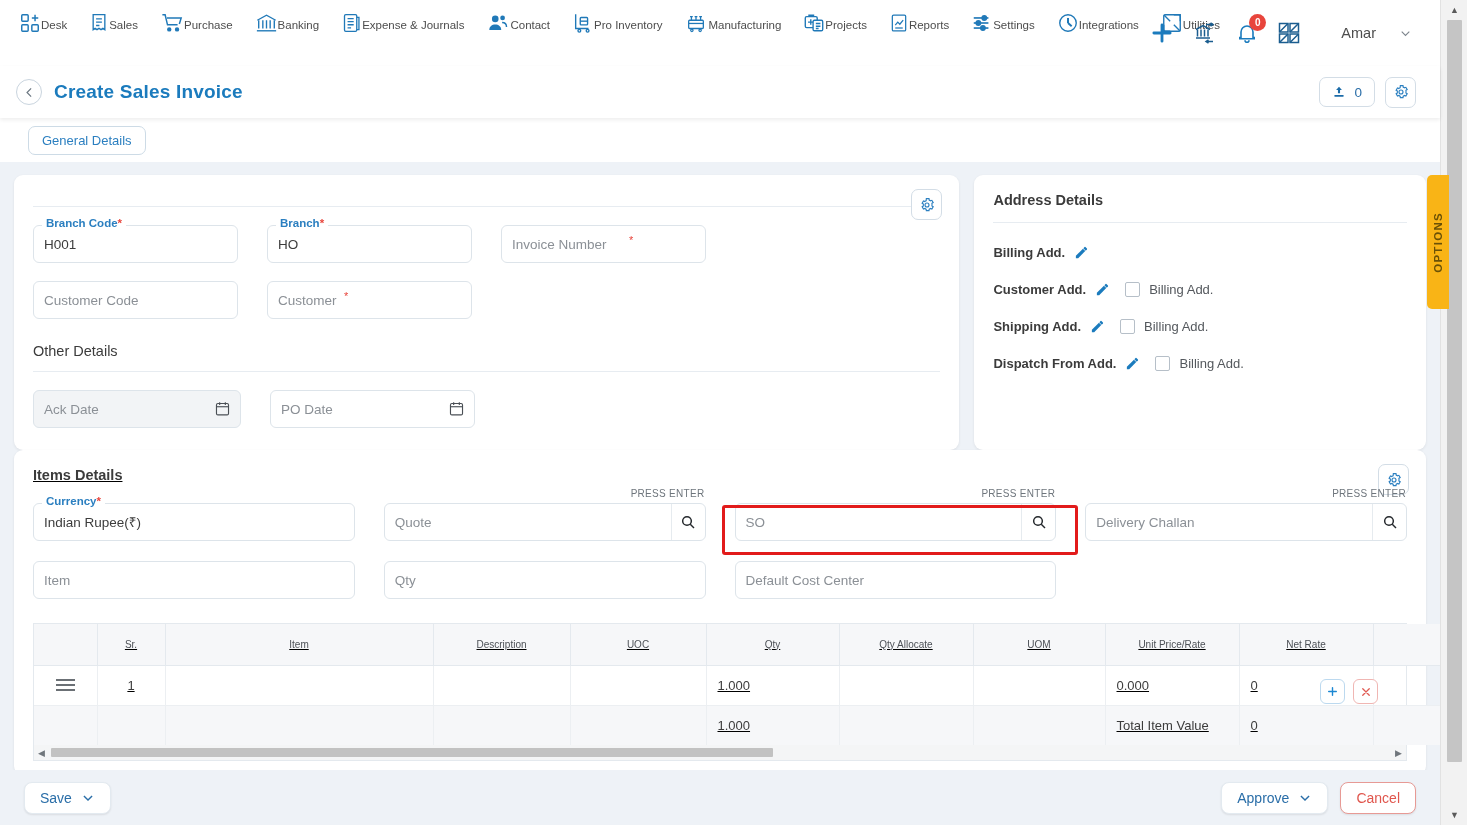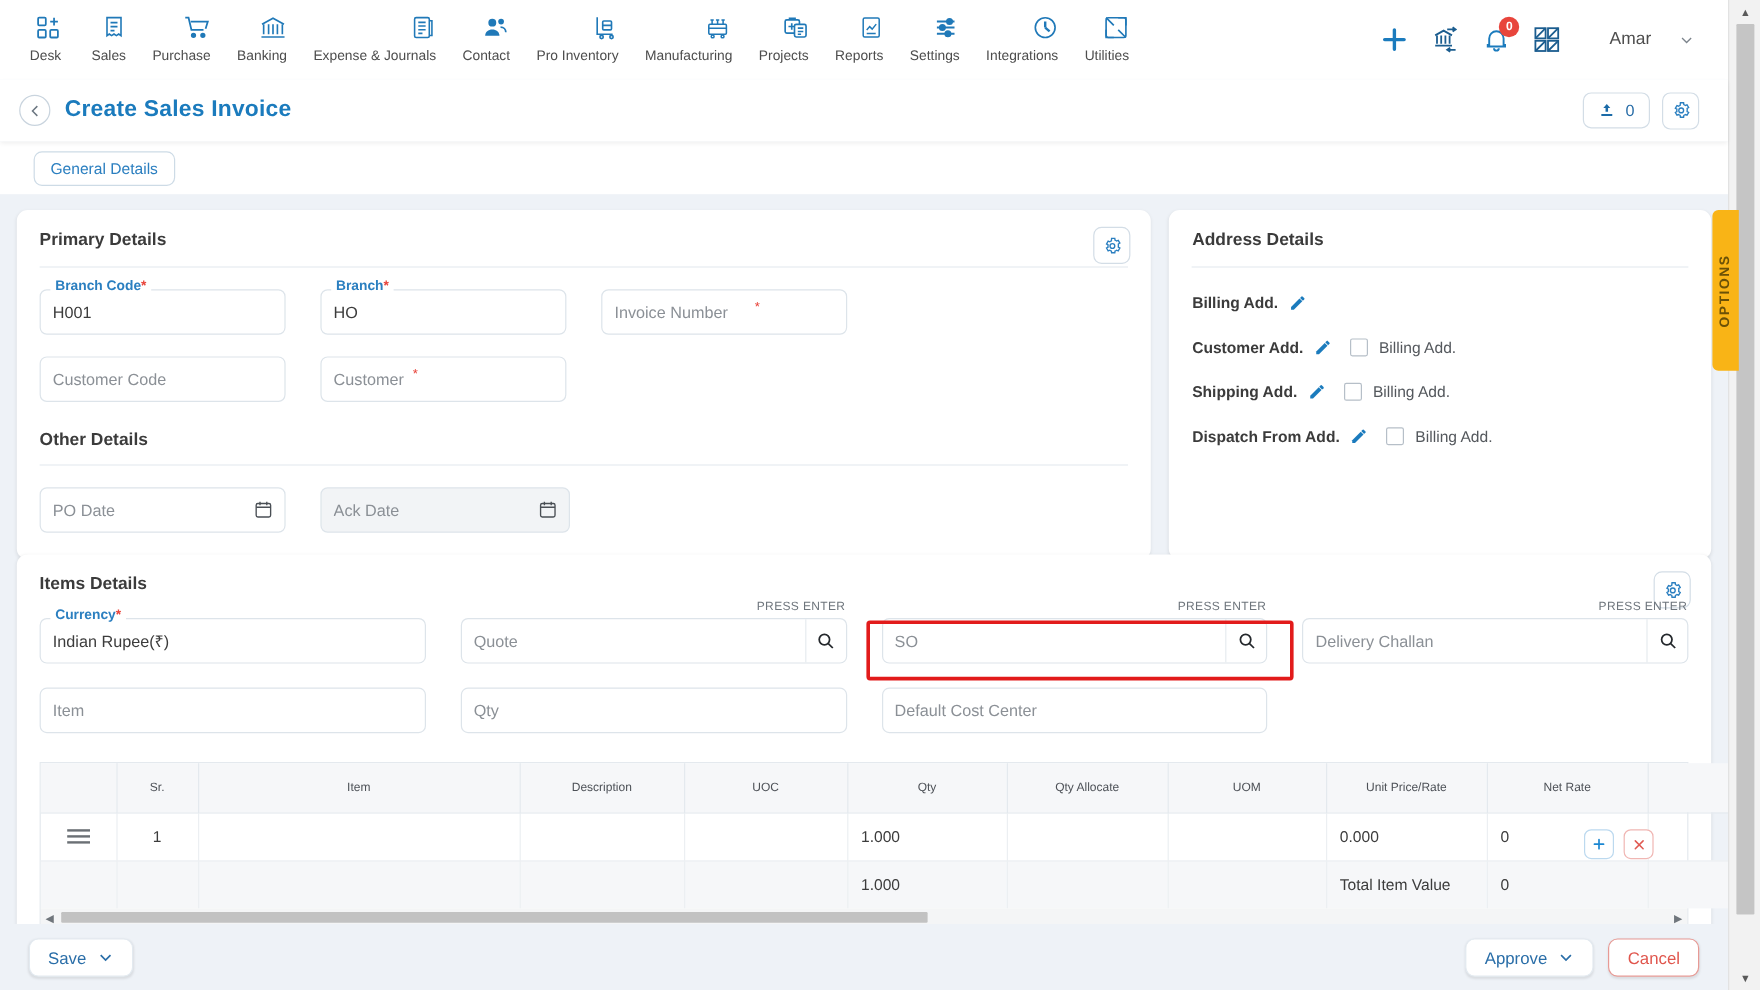--- a/index.html
+++ b/index.html
@@ -11,21 +11,21 @@
   }
   .app { position: relative; width: 1467px; height: 825px; }
 
   
   .topnav {
     position: absolute; top: 0; left: 0; width: 1440px; height: 66px;
     background: #ffffff; display: flex; align-items: flex-start;
     padding-left: 8px;
   }
   .navitem {
-    display: flex; flex-direction: column; align-items: flex-end;
+    display: flex; flex-direction: row; align-items: center;
     justify-content: flex-start; padding: 9px 11px 0 11px; cursor: pointer;
     min-width: 54px;
   }
   .navitem .ico { height: 27px; display: flex; align-items: center; justify-content: center; }
   .navitem .lbl { font-size: 11.5px; color: #4d4d4d; margin-top: 5px; white-space: nowrap; }
   .nav-right {
     position: absolute; right: 28px; top: 0; height: 66px;
     display: flex; align-items: center; gap: 18px;
   }
   .nav-right .ibtn { cursor: pointer; display: flex; align-items: center; position: relative; }
@@ -96,31 +96,31 @@
   .fld input.disabled { background: #f2f4f6; }
   .flabel {
     position: absolute; top: -8px; left: 9px; background: #fff; padding: 0 4px;
     font-size: 11.5px; font-weight: bold; color: #2b7fc0; white-space: nowrap;
   }
   .req { color: #e8453c; font-weight: bold; }
   .fld .endicon { position: absolute; right: 10px; top: 10px; pointer-events: none; }
   .fld .endicon.click { pointer-events: auto; cursor: pointer; }
   .info-out { position: absolute; right: -1px; top: -16px; }
 
-  .sub-title { font-size: 14.5px; color: #3b3b3b; font-weight: bold; margin-top: 24px; }
+  .sub-title { font-size: 14.5px; color: #3b3b3b; font-weight: normal; margin-top: 24px; }
 
   
   .addr-row { display: flex; align-items: center; gap: 9px; margin-top: 22px; }
   .addr-lbl { font-size: 13px; font-weight: bold; color: #3b3b3b; }
   .cbx { width: 15px; height: 15px; border: 1px solid #b6bfc8; border-radius: 2px; background: #fff; cursor: pointer; margin-left: 6px; }
   .cbx-lbl { font-size: 13px; color: #54585d; }
   .pencil { cursor: pointer; display: flex; }
 
   
-  .card-items { position: absolute; top: 300px; left: 14px; width: 1412px; padding: 17px 19px 14px 19px; }
+  .card-items { position: absolute; top: 288px; left: 14px; width: 1412px; padding: 17px 19px 14px 19px; text-decoration: underline; }
   .igrid { display: flex; gap: 29px; margin-top: 20px; }
   .ifld { position: relative; width: 327px; }
   .ifld input {
     width: 100%; height: 38px; border: 1px solid #dde4ea; border-radius: 6px;
     padding: 0 34px 0 10px; font-size: 13.5px; color: #3c3c3c; background: #fff;
     font-family: "Liberation Sans", sans-serif; outline: none;
   }
   .ifld input.nopad { padding-right: 10px; }
   .ifld input::placeholder { color: #8b9096; }
   .press { position: absolute; right: 1px; top: -15px; font-size: 10px; color: #6e757c; letter-spacing: .3px; }
@@ -403,21 +403,20 @@
 
   <div class="tabstrip">
     <div class="tab">General Details</div>
   </div>
 
   <div class="body">
 
     <div class="row1">
 
       <div class="card card-primary">
-        <div class="sec-title">Primary Details</div>
         <div class="sqbtn gear-corner">
           <svg width="16" height="16" viewBox="0 0 24 24" fill="none" stroke="#2b7fc0" stroke-width="1.7">
             <circle cx="12" cy="12" r="3"></circle>
             <path d="M19.4 13.5l1.9 1.1-2 3.4-2.1-.8a7.6 7.6 0 01-1.9 1.1l-.3 2.2h-4l-.3-2.2a7.6 7.6 0 01-1.9-1.1l-2.1.8-2-3.4 1.9-1.1a7.8 7.8 0 010-3l-1.9-1.1 2-3.4 2.1.8a7.6 7.6 0 011.9-1.1L11 2.5h4l.3 2.2a7.6 7.6 0 011.9 1.1l2.1-.8 2 3.4-1.9 1.1a7.8 7.8 0 010 3z"></path>
           </svg>
         </div>
         <div class="sec-rule"></div>
 
         <div class="fgrid">
           <div class="fld">
@@ -441,33 +440,33 @@
           <div class="fld">
             <input placeholder="Customer" style="">
             <span style="position:absolute;left:77px;top:9px;font-size:11px;color:#e8453c;">*</span>
           </div>
         </div>
 
         <div class="sub-title">Other Details</div>
         <div class="sec-rule" style="margin-top:12px;"></div>
 
         <div class="fgrid">
-          <div class="fld">
-            <input placeholder="PO Date" style="">
-            <span class="endicon click">
+          <div class="fld w-date">
+            <input class="disabled" readonly="" placeholder="Ack Date" style="">
+            <span class="endicon">
               <svg width="17" height="17" viewBox="0 0 24 24" fill="none" stroke="#4a4f55" stroke-width="1.6">
                 <rect x="3.5" y="5" width="17" height="16" rx="2"></rect>
                   <path d="M3.5 9.5h17"></path>
                   <path d="M8 3v4M16 3v4"></path>
               </svg>
             </span>
           </div>
-          <div class="fld w-date">
-            <input class="disabled" readonly="" placeholder="Ack Date" style="">
-            <span class="endicon">
+          <div class="fld">
+            <input placeholder="PO Date" style="">
+            <span class="endicon click">
               <svg width="17" height="17" viewBox="0 0 24 24" fill="none" stroke="#4a4f55" stroke-width="1.6">
                 <rect x="3.5" y="5" width="17" height="16" rx="2"></rect>
                   <path d="M3.5 9.5h17"></path>
                   <path d="M8 3v4M16 3v4"></path>
               </svg>
             </span>
           </div>
         </div>
       </div>
 

